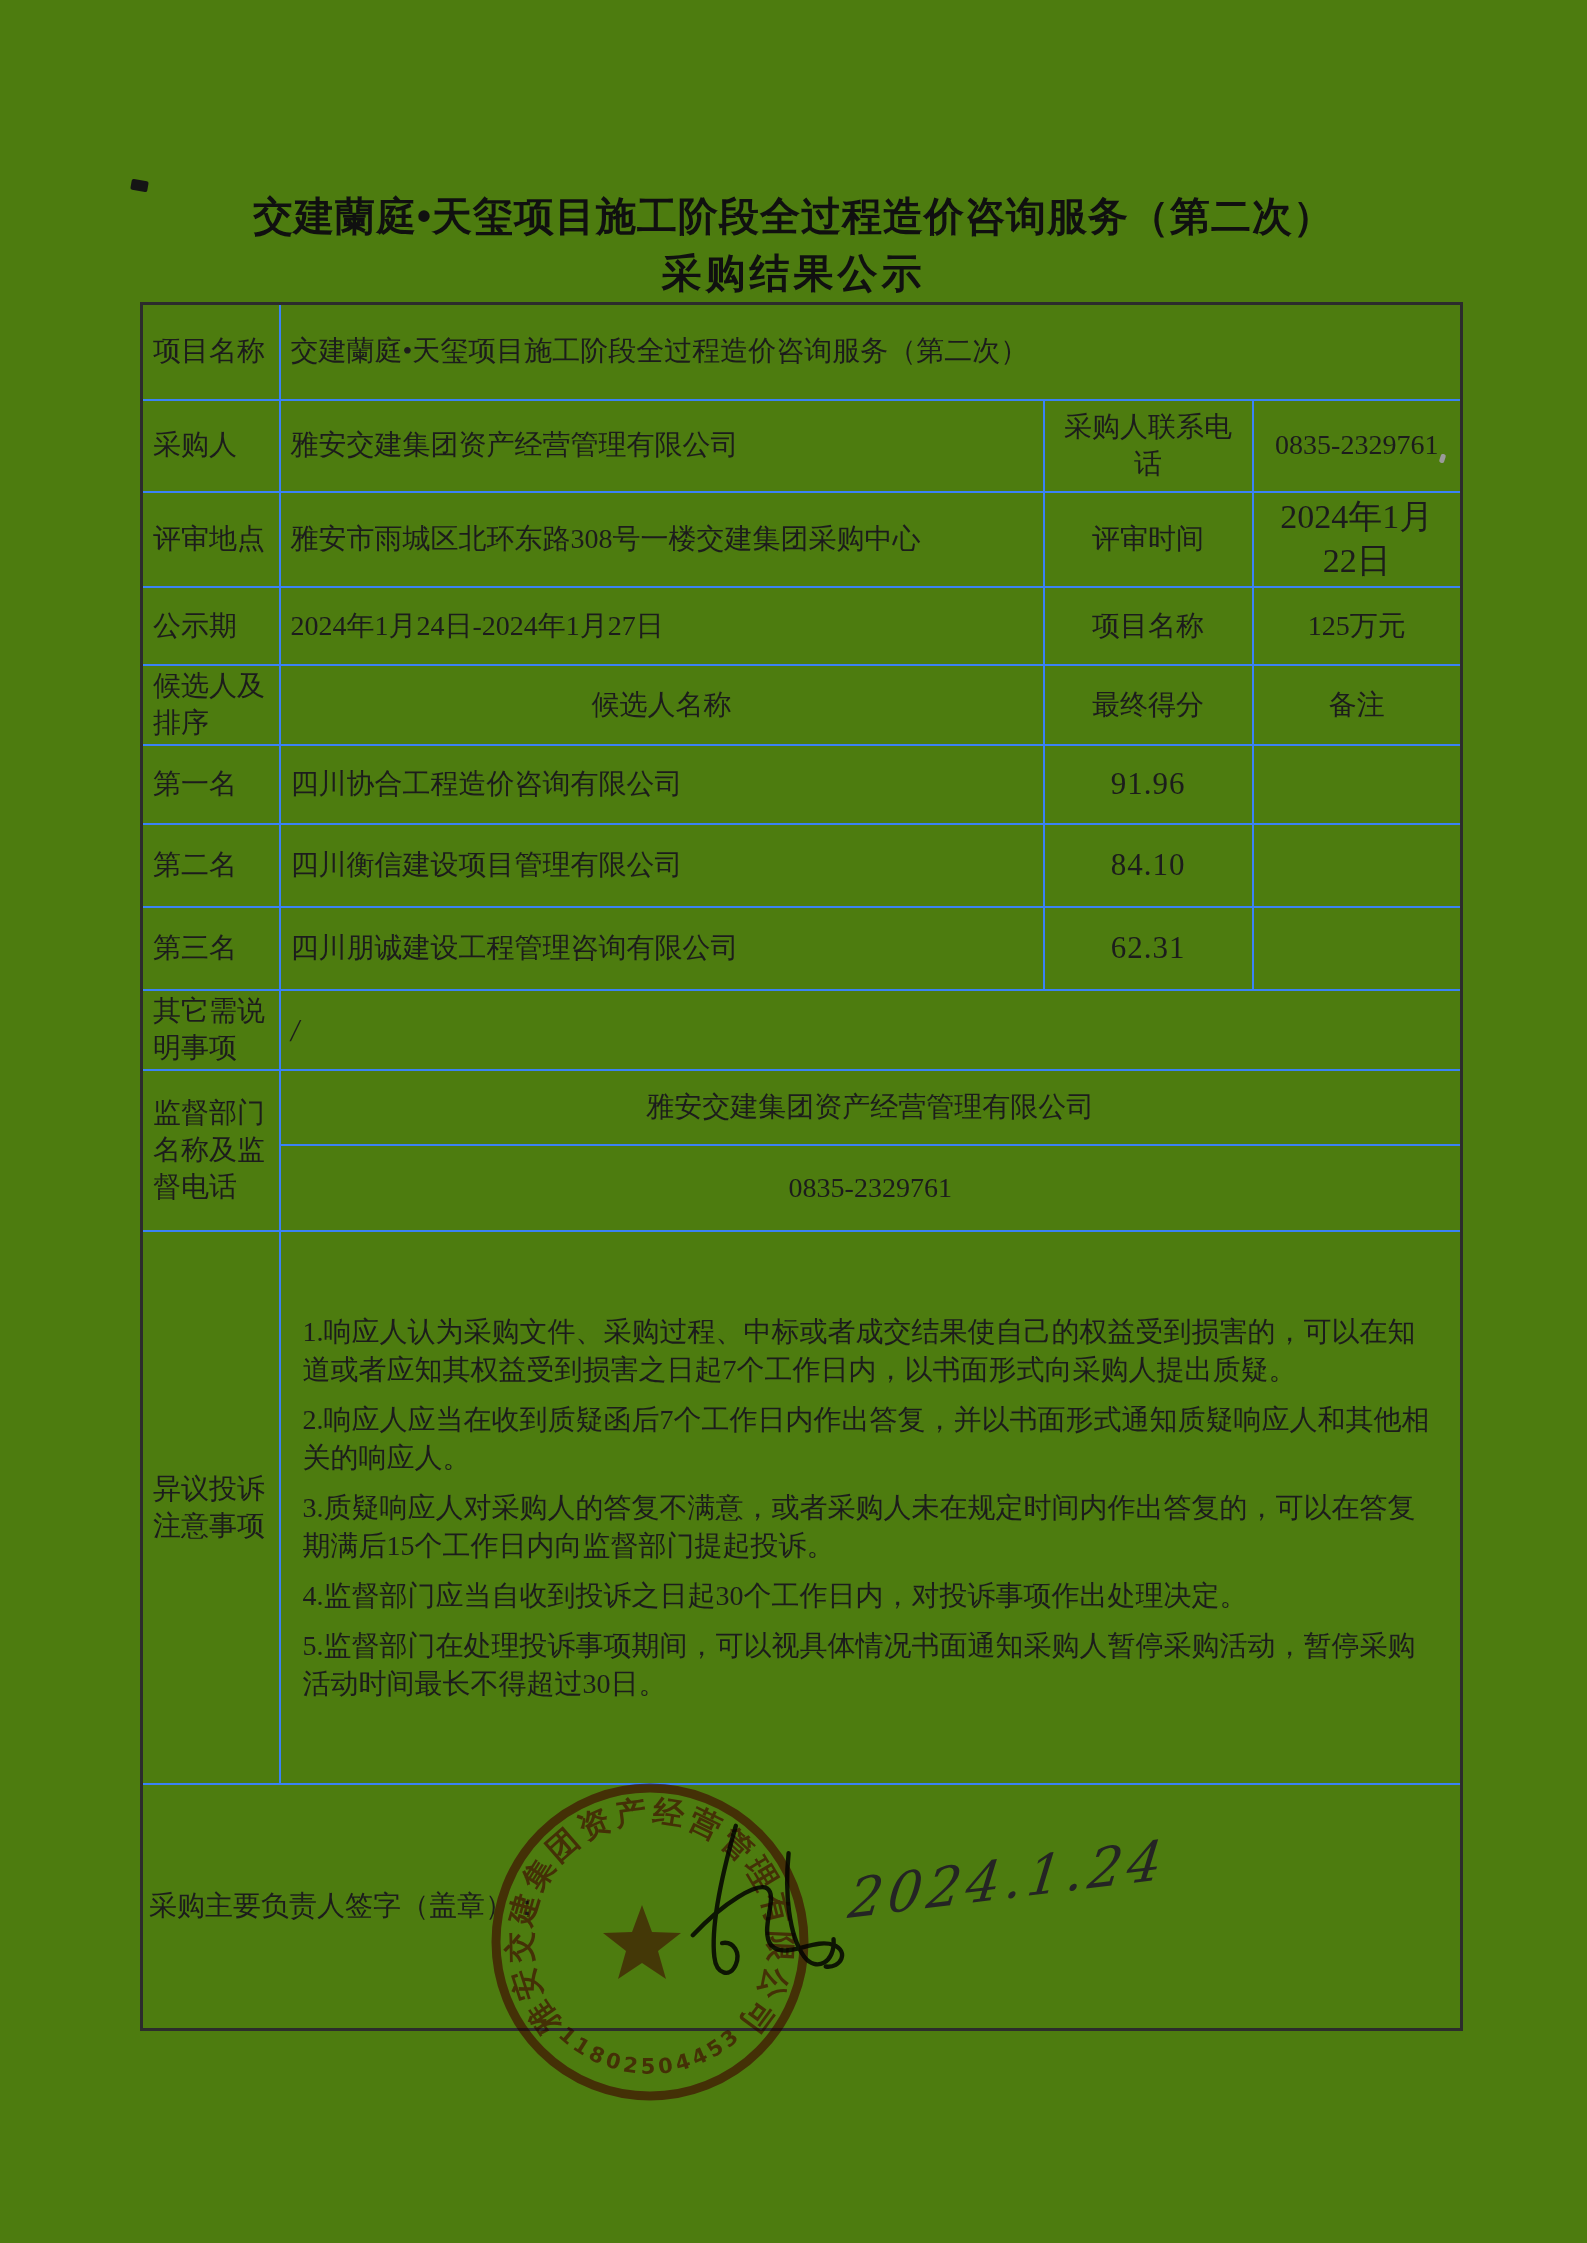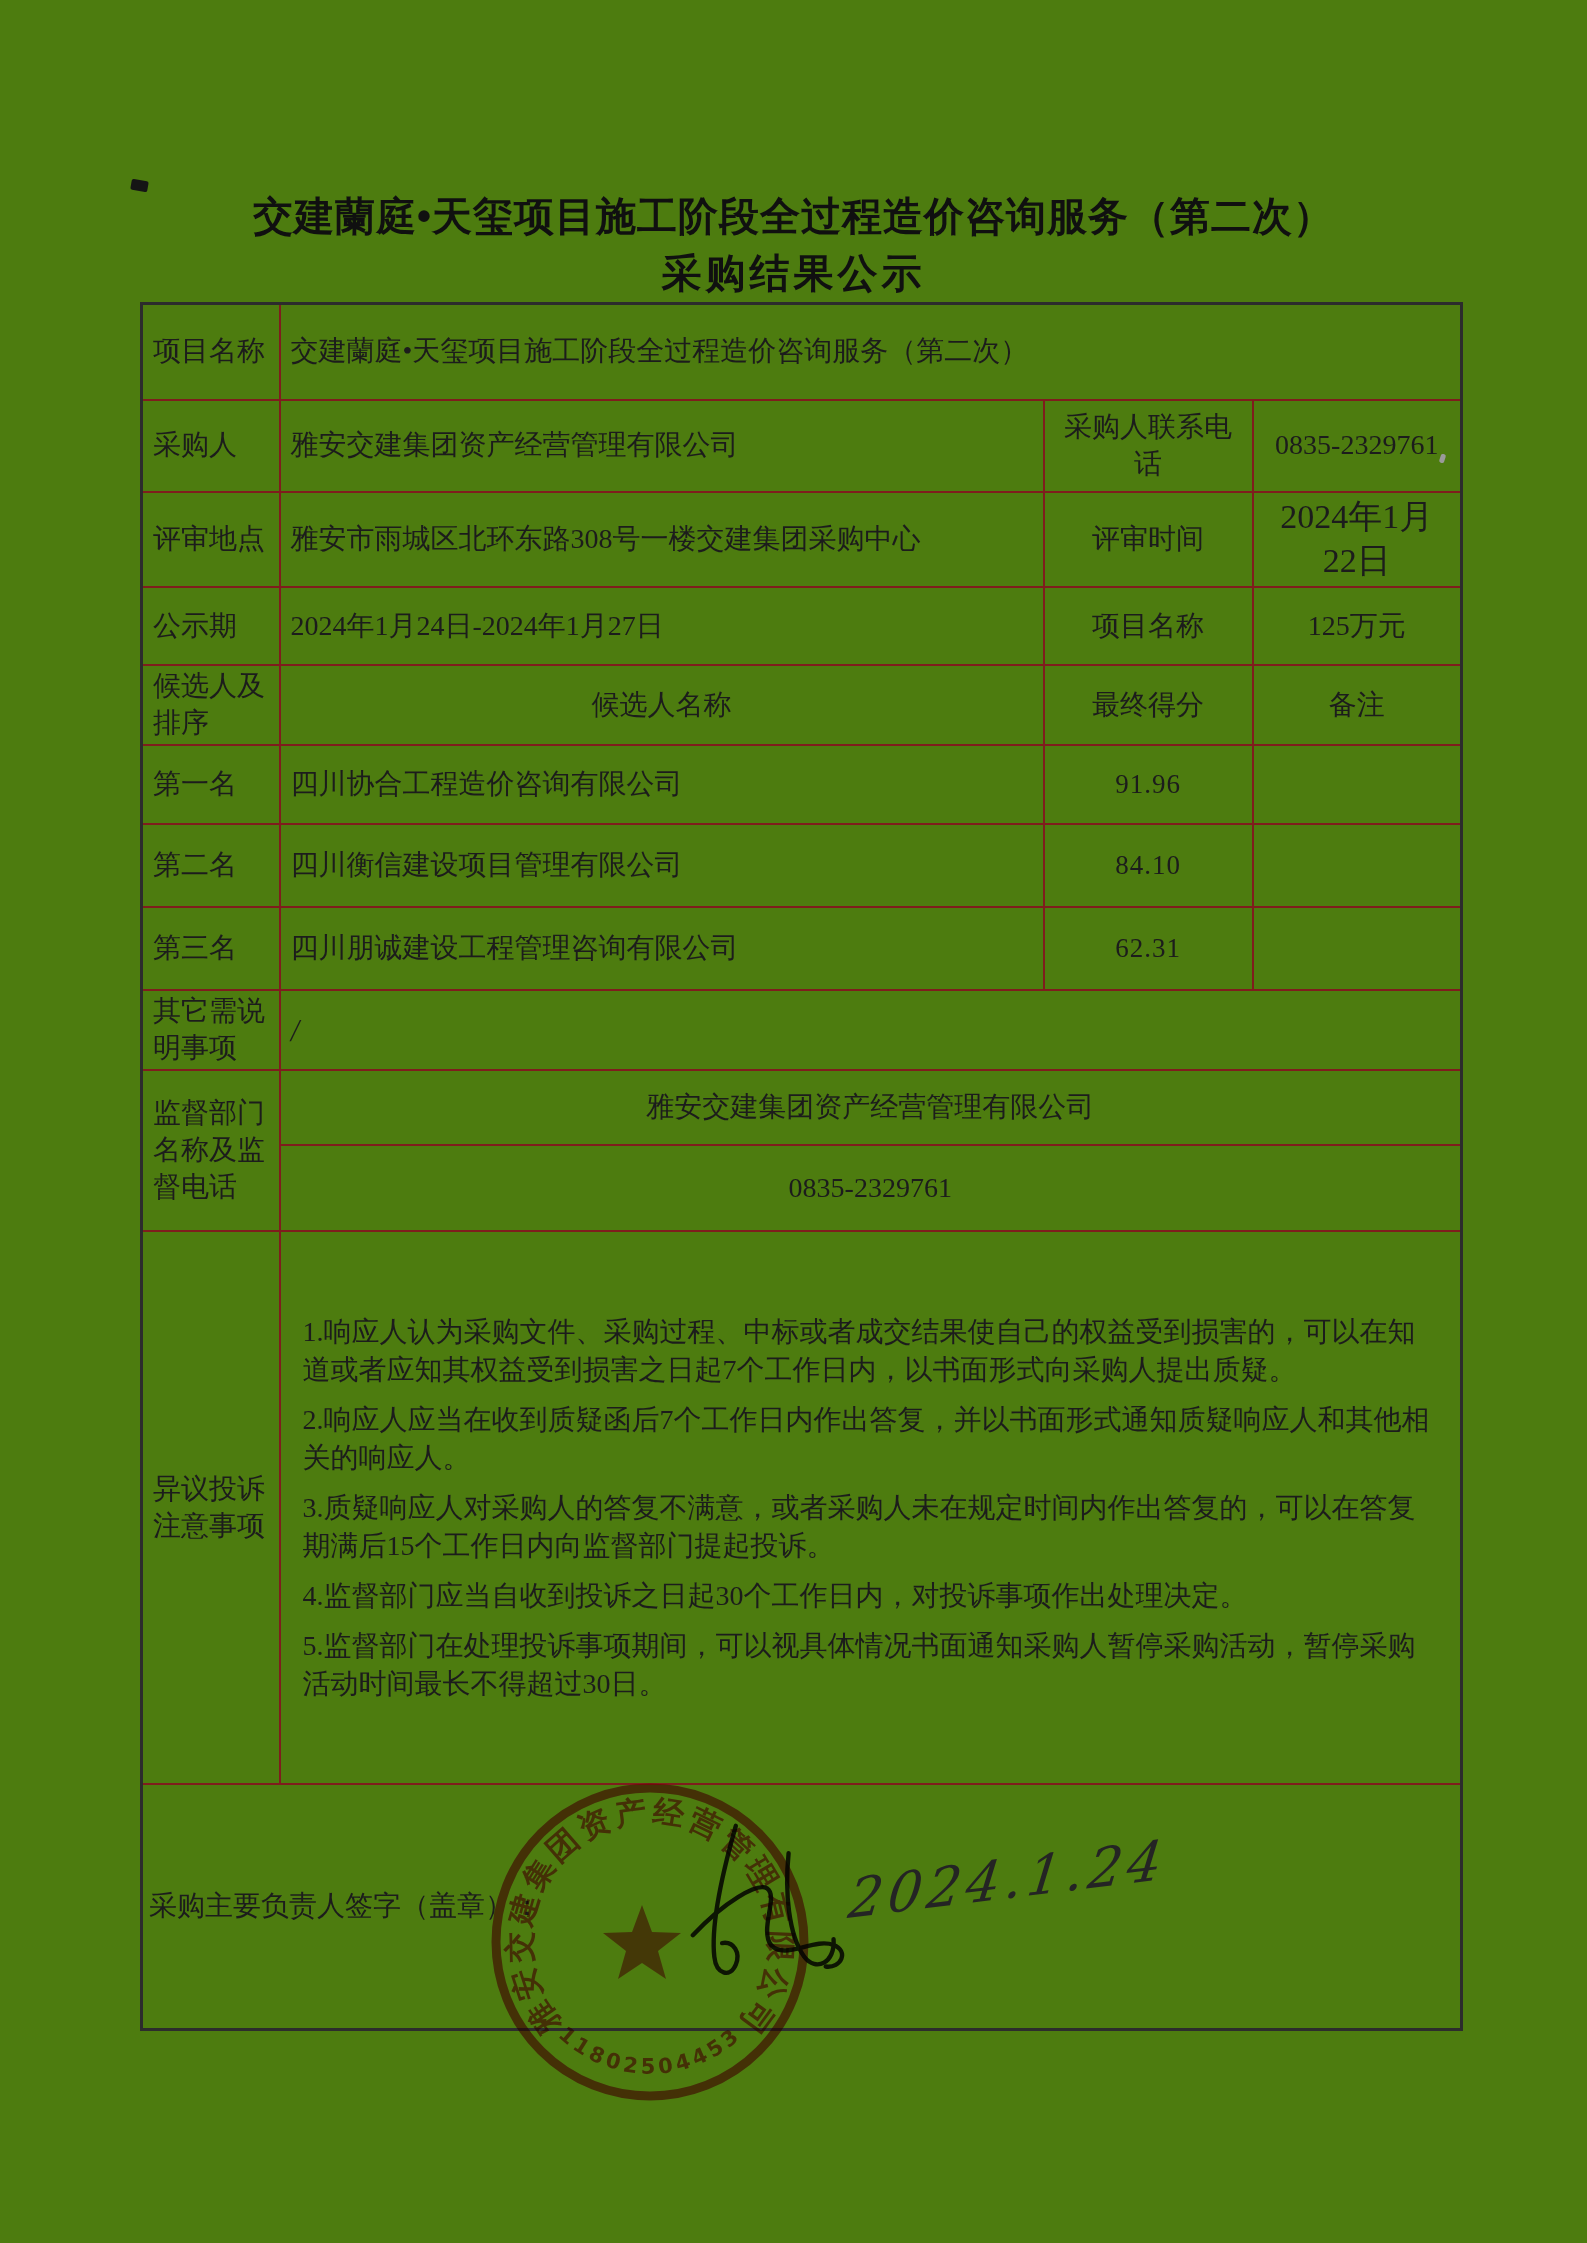--- a/index.html
+++ b/index.html
@@ -4,25 +4,25 @@
 <style>
   html,body{margin:0;padding:0;background:#e8e8e8;}
   .page{position:relative;width:1587px;height:2243px;background:#4d7c0f;overflow:hidden;
         font-family:"Liberation Serif","DejaVu Serif",serif;color:#1c1c1c;}
   .title{position:absolute;left:0;top:188px;width:1587px;text-align:center;
          font-family:"Liberation Sans","DejaVu Sans",sans-serif;font-weight:700;
          font-size:40px;line-height:57px;letter-spacing:1px;color:#101010;}
   .title .t2{letter-spacing:4px;}
   table.doc{position:absolute;left:140px;top:302px;width:1320px;border-collapse:collapse;
             table-layout:fixed;font-size:28px;border:3px solid #2c2c2c;}
-  table.doc td{border:2px solid #7f1d1d;vertical-align:middle;padding:2px 10px;line-height:1.32;
+  table.doc td{border:2px solid #3b82f6;vertical-align:middle;padding:2px 10px;line-height:1.32;
                overflow:hidden;}
   td.lbl{padding:2px 6px;}
   .c{text-align:center;}
-  .score{font-size:27px;letter-spacing:1px;}
+  .score{font-size:31px;letter-spacing:1px;}
   .slash{font-size:32px;transform:skewX(-8deg);display:inline-block;}
   .obj{line-height:38px;}
   .obj p{margin:12px;}
   .sigrow{position:relative;}
   
   .stamp{position:absolute;left:480px;top:1772px;width:340px;height:340px;
          mix-blend-mode:multiply;opacity:0.92;}
   .sig{position:absolute;left:642px;top:1818px;width:215px;height:170px;mix-blend-mode:multiply;}
   .hdate{position:absolute;left:848px;top:1848px;font-size:54px;font-style:italic;
          color:#242424;letter-spacing:5px;transform:rotate(-7deg) skewX(-14deg);

